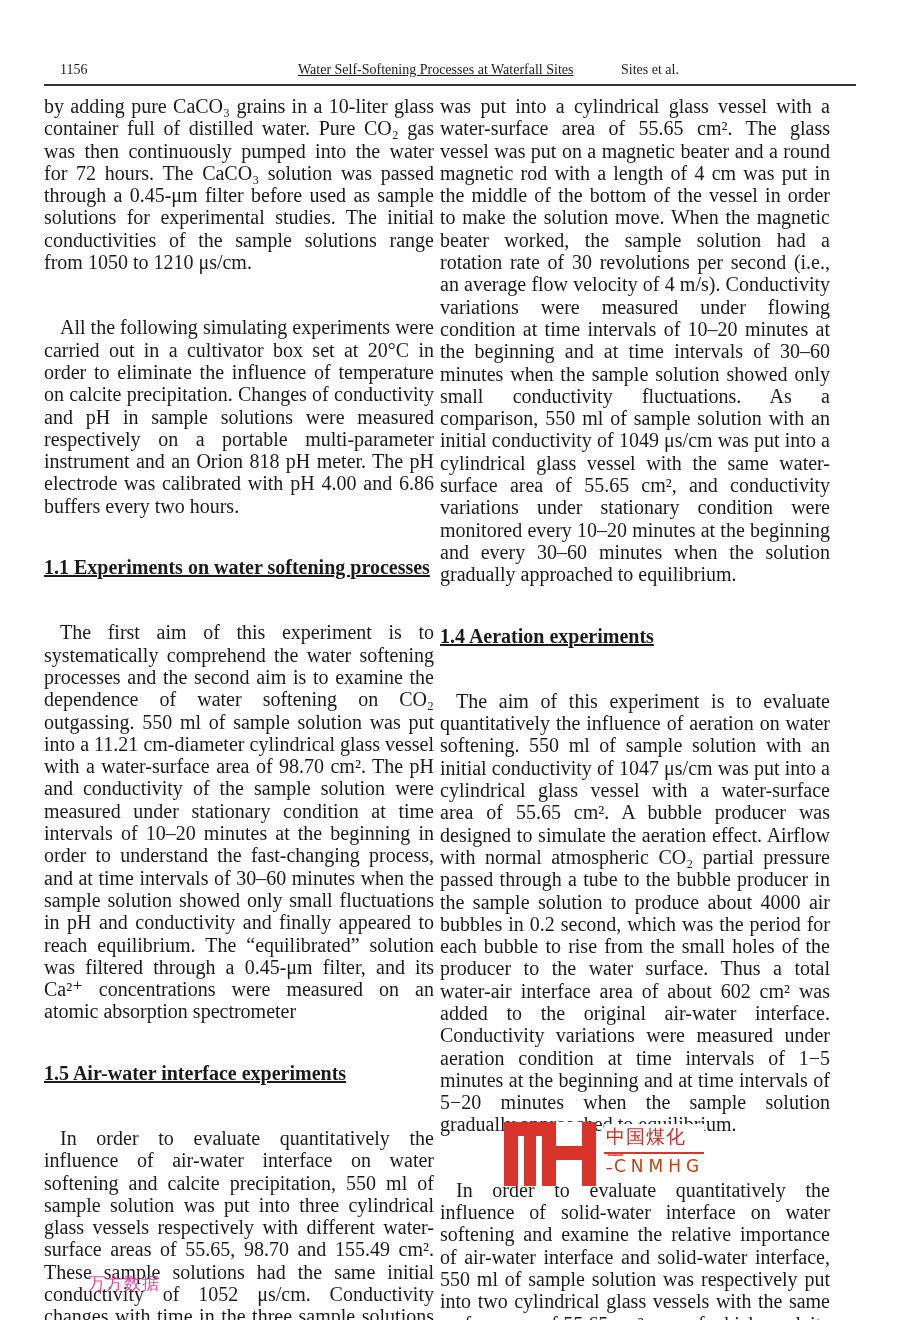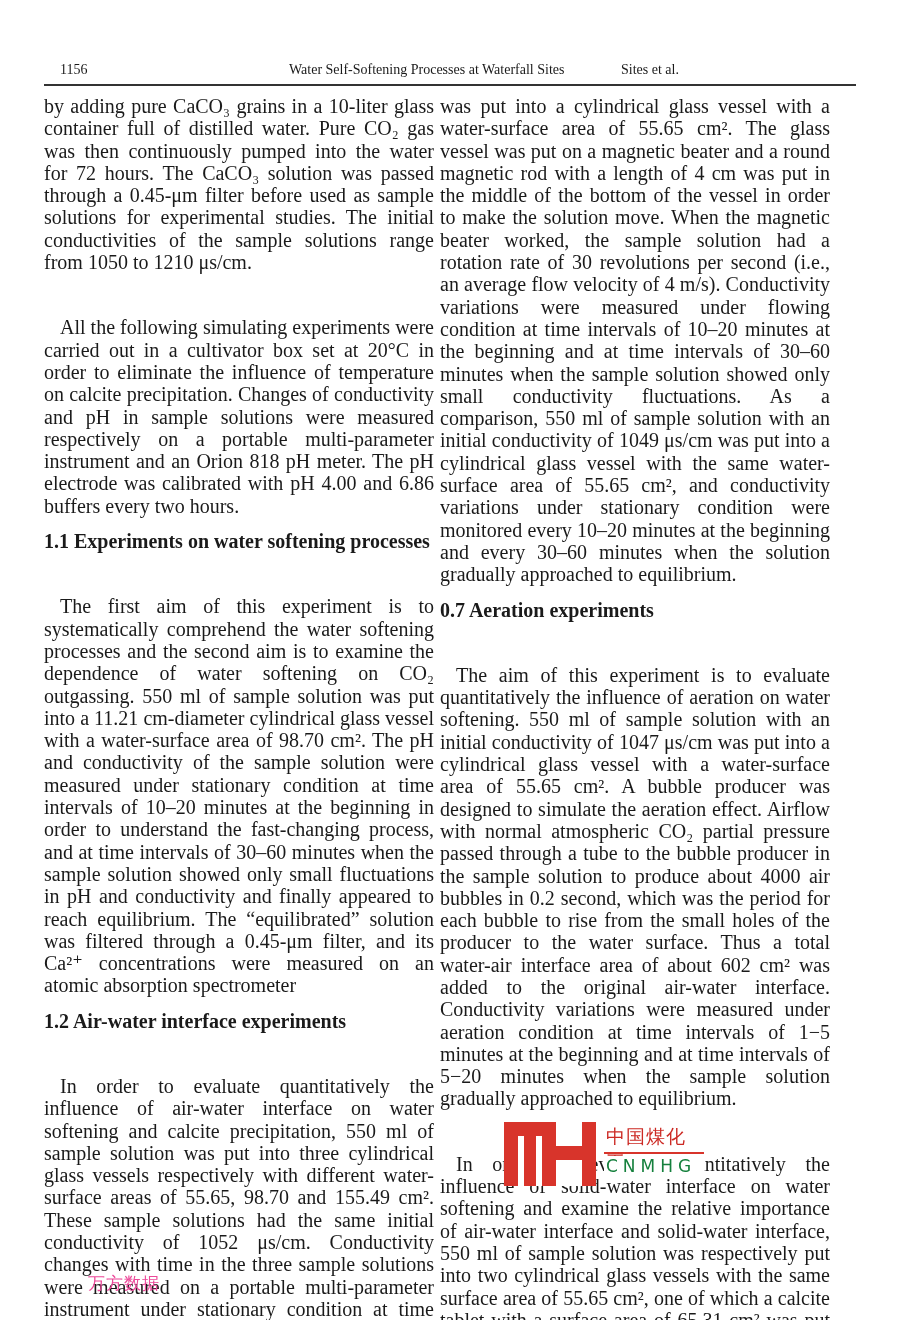--- a/index.html
+++ b/index.html
@@ -1,63 +1,63 @@
 <!DOCTYPE html>
 <html><head>
   <meta charset="utf-8">
   <style>
     html, body { margin: 0; padding: 0; background: #ffffff; }
     body { width: 904px; height: 1320px; position: relative; overflow: hidden;
       font-family: "Liberation Serif", "DejaVu Serif", serif; color: #1a1a1a; }
     .header { position: absolute; left: 44px; top: 60px; width: 810px; height: 20px;
       font-size: 14px; line-height: 20px; }
     .header .pg { position: absolute; left: 16px; top: 0; }
-    .header .title { position: absolute; left: 245px; top: 0; }
+    .header .title { position: absolute; left: 254px; top: 0; text-decoration: underline; }
     .header .auth { position: absolute; left: 577px; top: 0; }
     .header-rule { position: absolute; left: 44px; top: 84px; width: 812px; height: 2px; background: #333; }
     .col { position: absolute; top: 95px; width: 390px; font-size: 20px; line-height: 22.3px; }
     .col.left { left: 44px; }
     .col.right { left: 440px; }
     .col p { margin: 0; text-align: justify; text-indent: 0; }
     .col p.ind { text-indent: 16px; margin-top: 43px; }
-    .col p.sec { font-weight: bold; margin-top: 13px; }
+    .col p.sec { font-weight: bold; margin-top: 39px; text-decoration: underline; }
     .col p.last { text-align-last: justify; }
     .footer-mark { position: absolute; left: 88px; top: 1272px;
       font-family: "DejaVu Sans", sans-serif; font-size: 17px; color: #ec4899; letter-spacing: 1px; }
     .watermark { position: absolute; left: 504px; top: 1122px; width: 200px; height: 64px; }
     .wm-logo { position: absolute; left: 0; top: 0; width: 92px; height: 64px; }
     .wm-cn { position: absolute; left: 100px; top: 2px; font-family: "DejaVu Sans", sans-serif;
       font-size: 19px; color: #cc2a24; background: #fff; padding: 0 2px; letter-spacing: 1px; }
     .wm-line { position: absolute; left: 100px; top: 30px; width: 100px; height: 2px; background: #d8342b; }
-    .wm-en { position: absolute; left: 100px; top: 34px; font-family: "DejaVu Sans", sans-serif;
-      font-size: 17px; color: #15803d; background: #fff; letter-spacing: 5px; padding: 0 2px; }
+    .wm-en { position: absolute; left: 108px; top: 34px; font-family: "DejaVu Sans", sans-serif;
+      font-size: 17px; color: #c2410c; background: #fff; letter-spacing: 5px; padding: 0 2px; }
   </style>
 </head>
 <body>
 
 <div class="header">
   <span class="pg">1156</span>
   <span class="title">Water Self-Softening Processes at Waterfall Sites</span>
   <span class="auth">Sites et al.</span>
 </div>
 <div class="header-rule"></div>
 
 <div class="col left">
   <p>by adding pure CaCO₃ grains in a 10-liter glass container full of distilled water. Pure CO₂ gas was then continuously pumped into the water for 72 hours. The CaCO₃ solution was passed through a 0.45-μm filter before used as sample solutions for experimental studies. The initial conductivities of the sample solutions range from 1050 to 1210 μs/cm.</p>
   <p class="ind">All the following simulating experiments were carried out in a cultivator box set at 20°C in order to eliminate the influence of temperature on calcite precipitation. Changes of conductivity and pH in sample solutions were measured respectively on a portable multi-parameter instrument and an Orion 818 pH meter. The pH electrode was calibrated with pH 4.00 and 6.86 buffers every two hours.</p>
   <p class="sec">1.1 Experiments on water softening processes</p>
   <p class="ind">The first aim of this experiment is to systematically comprehend the water softening processes and the second aim is to examine the dependence of water softening on CO₂ outgassing. 550 ml of sample solution was put into a 11.21 cm-diameter cylindrical glass vessel with a water-surface area of 98.70 cm². The pH and conductivity of the sample solution were measured under stationary condition at time intervals of 10–20 minutes at the beginning in order to understand the fast-changing process, and at time intervals of 30–60 minutes when the sample solution showed only small fluctuations in pH and conductivity and finally appeared to reach equilibrium. The “equilibrated” solution was filtered through a 0.45-μm filter, and its Ca²⁺ concentrations were measured on an atomic absorption spectrometer</p>
-  <p class="sec">1.2 Air-water interface experiments</p>
+  <p class="sec">1.5 Air-water interface experiments</p>
   <p class="ind">In order to evaluate quantitatively the influence of air-water interface on water softening and calcite precipitation, 550 ml of sample solution was put into three cylindrical glass vessels respectively with different water-surface areas of 55.65, 98.70 and 155.49 cm². These sample solutions had the same initial conductivity of 1052 μs/cm. Conductivity changes with time in the three sample solutions were measured on a portable multi-parameter instrument under stationary condition at time intervals of about 10 hours until the solutions appeared to stop precipitating. Ca²⁺ concentrations of the initial solutions and “equilibrated” solutions were measured on an atomic absorption spectrometer after they were filtered through a 0.45-μ m filter.</p>
   <p class="sec">0.6 Flowing water experiments</p>
 </div>
 
 <div class="col right">
   <p>was put into a cylindrical glass vessel with a water-surface area of 55.65 cm². The glass vessel was put on a magnetic beater and a round magnetic rod with a length of 4 cm was put in the middle of the bottom of the vessel in order to make the solution move. When the magnetic beater worked, the sample solution had a rotation rate of 30 revolutions per second (i.e., an average flow velocity of 4 m/s). Conductivity variations were measured under flowing condition at time intervals of 10–20 minutes at the beginning and at time intervals of 30–60 minutes when the sample solution showed only small conductivity fluctuations. As a comparison, 550 ml of sample solution with an initial conductivity of 1049 μs/cm was put into a cylindrical glass vessel with the same water-surface area of 55.65 cm², and conductivity variations under stationary condition were monitored every 10–20 minutes at the beginning and every 30–60 minutes when the solution gradually approached to equilibrium.</p>
-  <p class="sec">0.7 Aeration experiments</p>
+  <p class="sec">1.4 Aeration experiments</p>
   <p class="ind">The aim of this experiment is to evaluate quantitatively the influence of aeration on water softening. 550 ml of sample solution with an initial conductivity of 1047 μs/cm was put into a cylindrical glass vessel with a water-surface area of 55.65 cm². A bubble producer was designed to simulate the aeration effect. Airflow with normal atmospheric CO₂ partial pressure passed through a tube to the bubble producer in the sample solution to produce about 4000 air bubbles in 0.2 second, which was the period for each bubble to rise from the small holes of the producer to the water surface. Thus a total water-air interface area of about 602 cm² was added to the original air-water interface. Conductivity variations were measured under aeration condition at time intervals of 1−5 minutes at the beginning and at time intervals of 5−20 minutes when the sample solution gradually approached to equilibrium.</p>
   <p class="ind last">In order to evaluate quantitatively the influence of solid-water interface on water softening and examine the relative importance of air-water interface and solid-water interface, 550 ml of sample solution was respectively put into two cylindrical glass vessels with the same surface area of 55.65 cm², one of which a calcite tablet with a surface area of 65.31 cm² was put in the middle of the bottom. The sample solutions had the same initial conductivity of 1180 μs/cm. Conductivity variations in these two solutions were monitored on a portable multi-parameter instrument under stationary condition at time intervals of about 10 hours until the solutions appeared to stop precipitating. Ca²⁺ concentrations of the initial solutions and “equilibrated” solutions were measured on an atomic absorption</p>
 </div>
 
 <div class="watermark">
   <svg class="wm-logo" viewBox="0 0 92 64">
     <rect x="0" y="0" width="92" height="64" fill="#ffffff"></rect>
     <rect x="0" y="0" width="14" height="64" fill="#d8342b"></rect>
     <rect x="0" y="0" width="46" height="14" fill="#d8342b"></rect>
     <rect x="20" y="14" width="12" height="50" fill="#d8342b"></rect>

